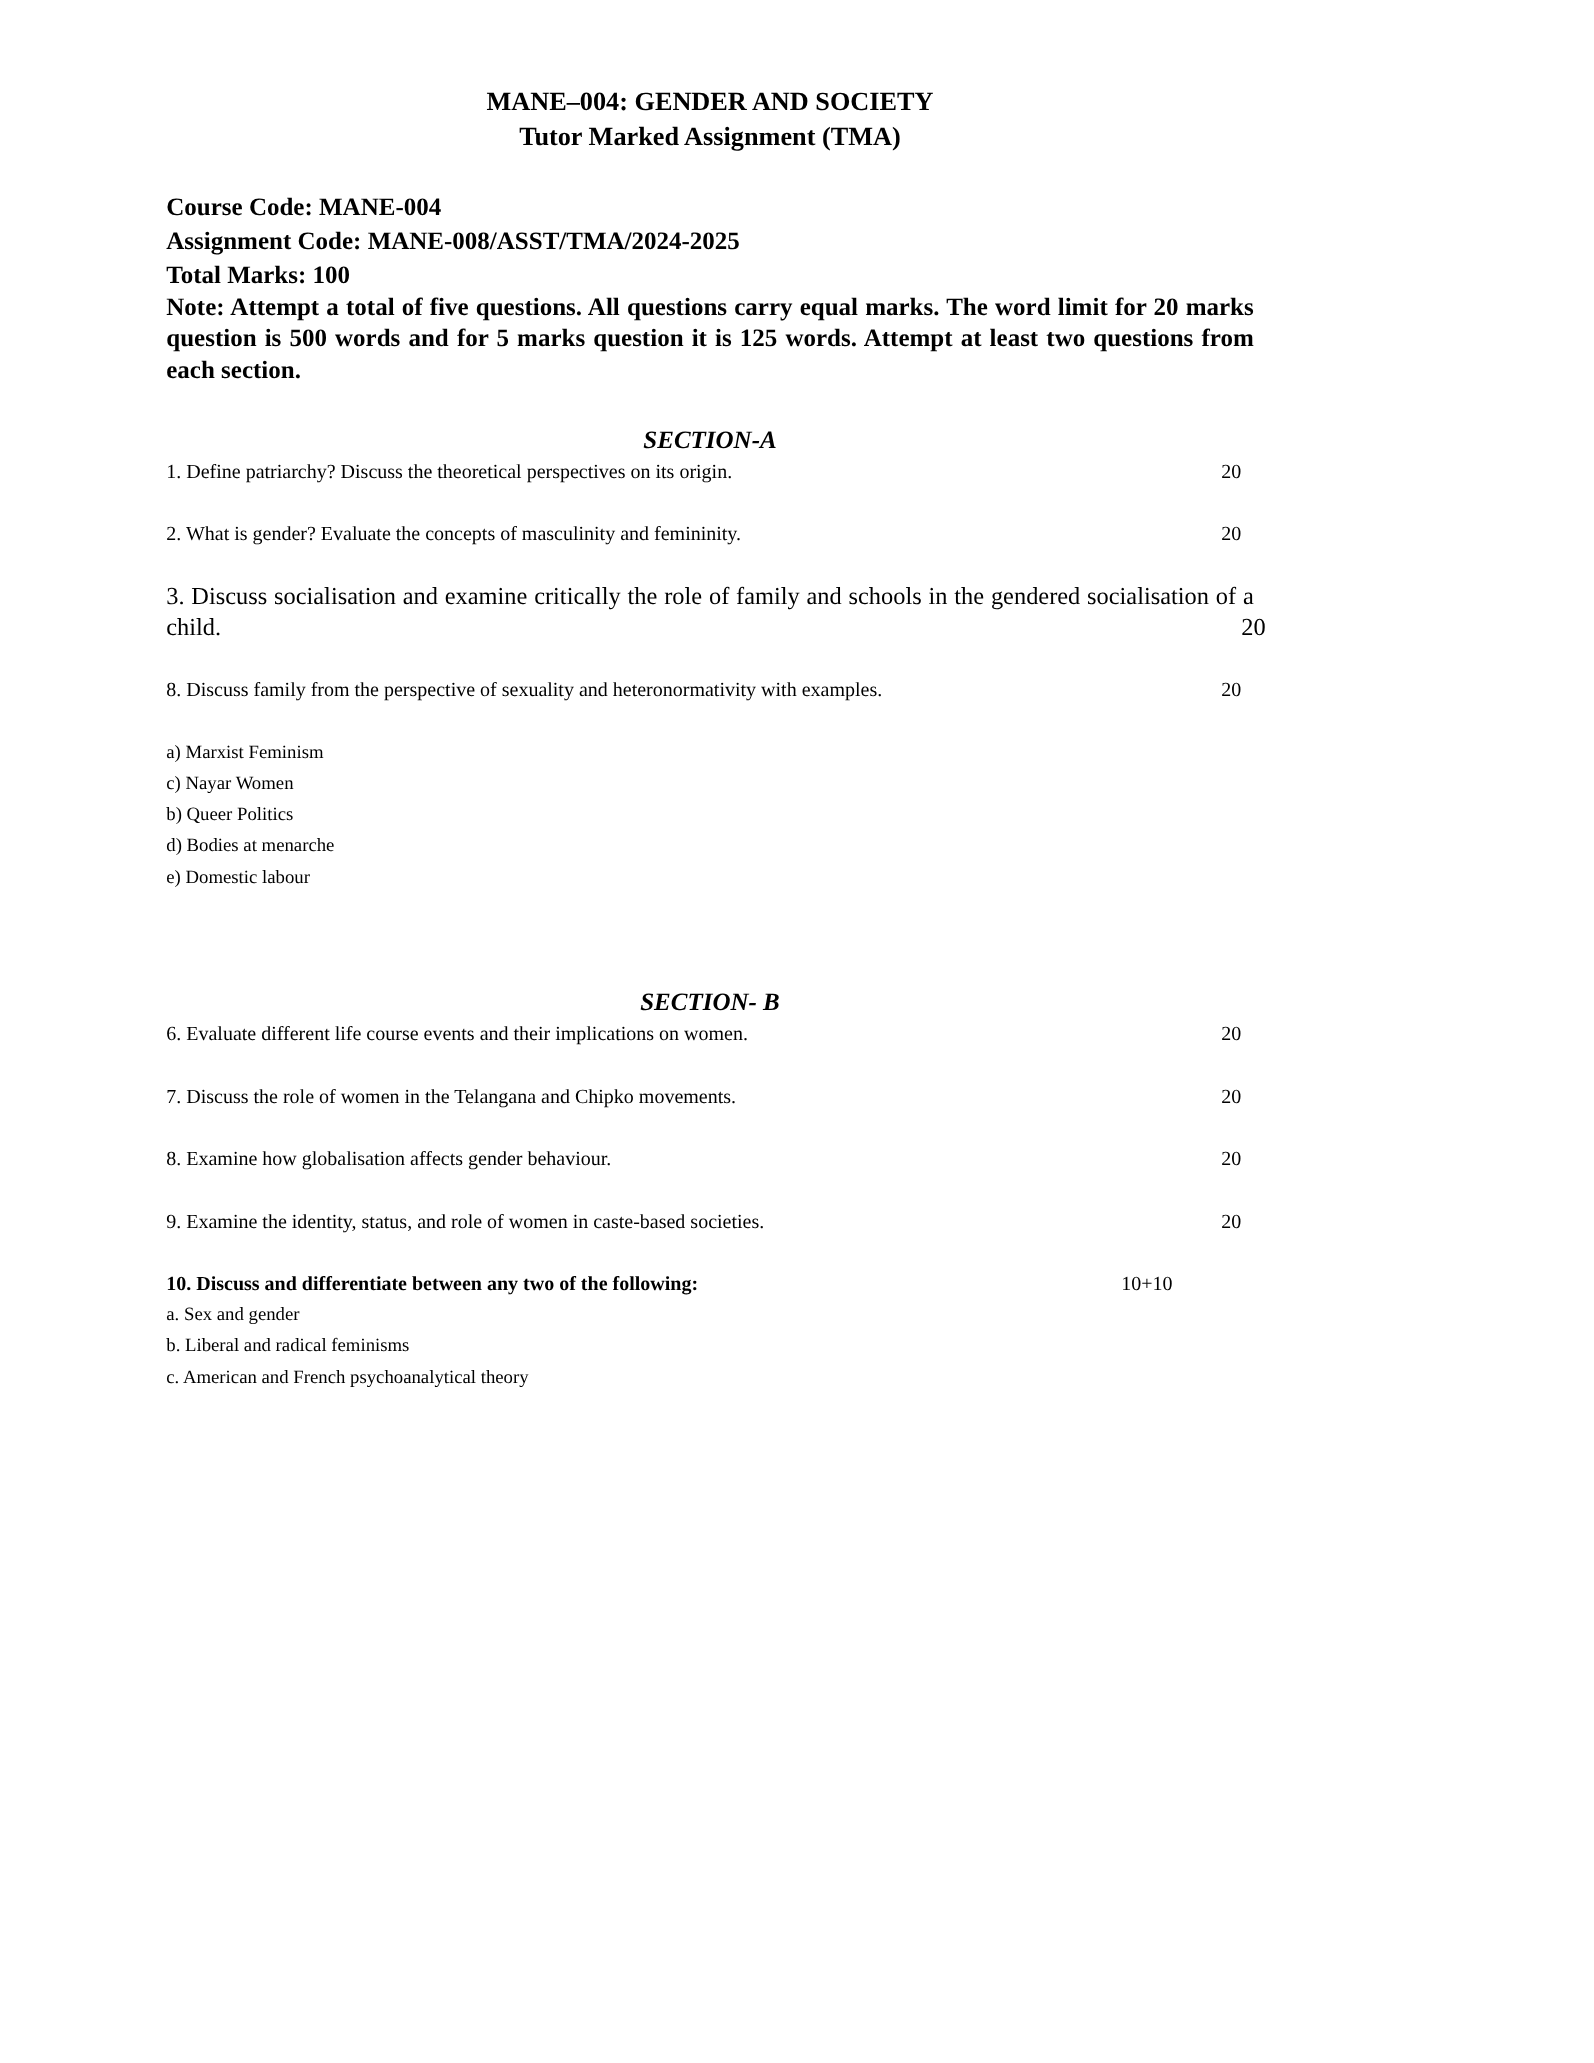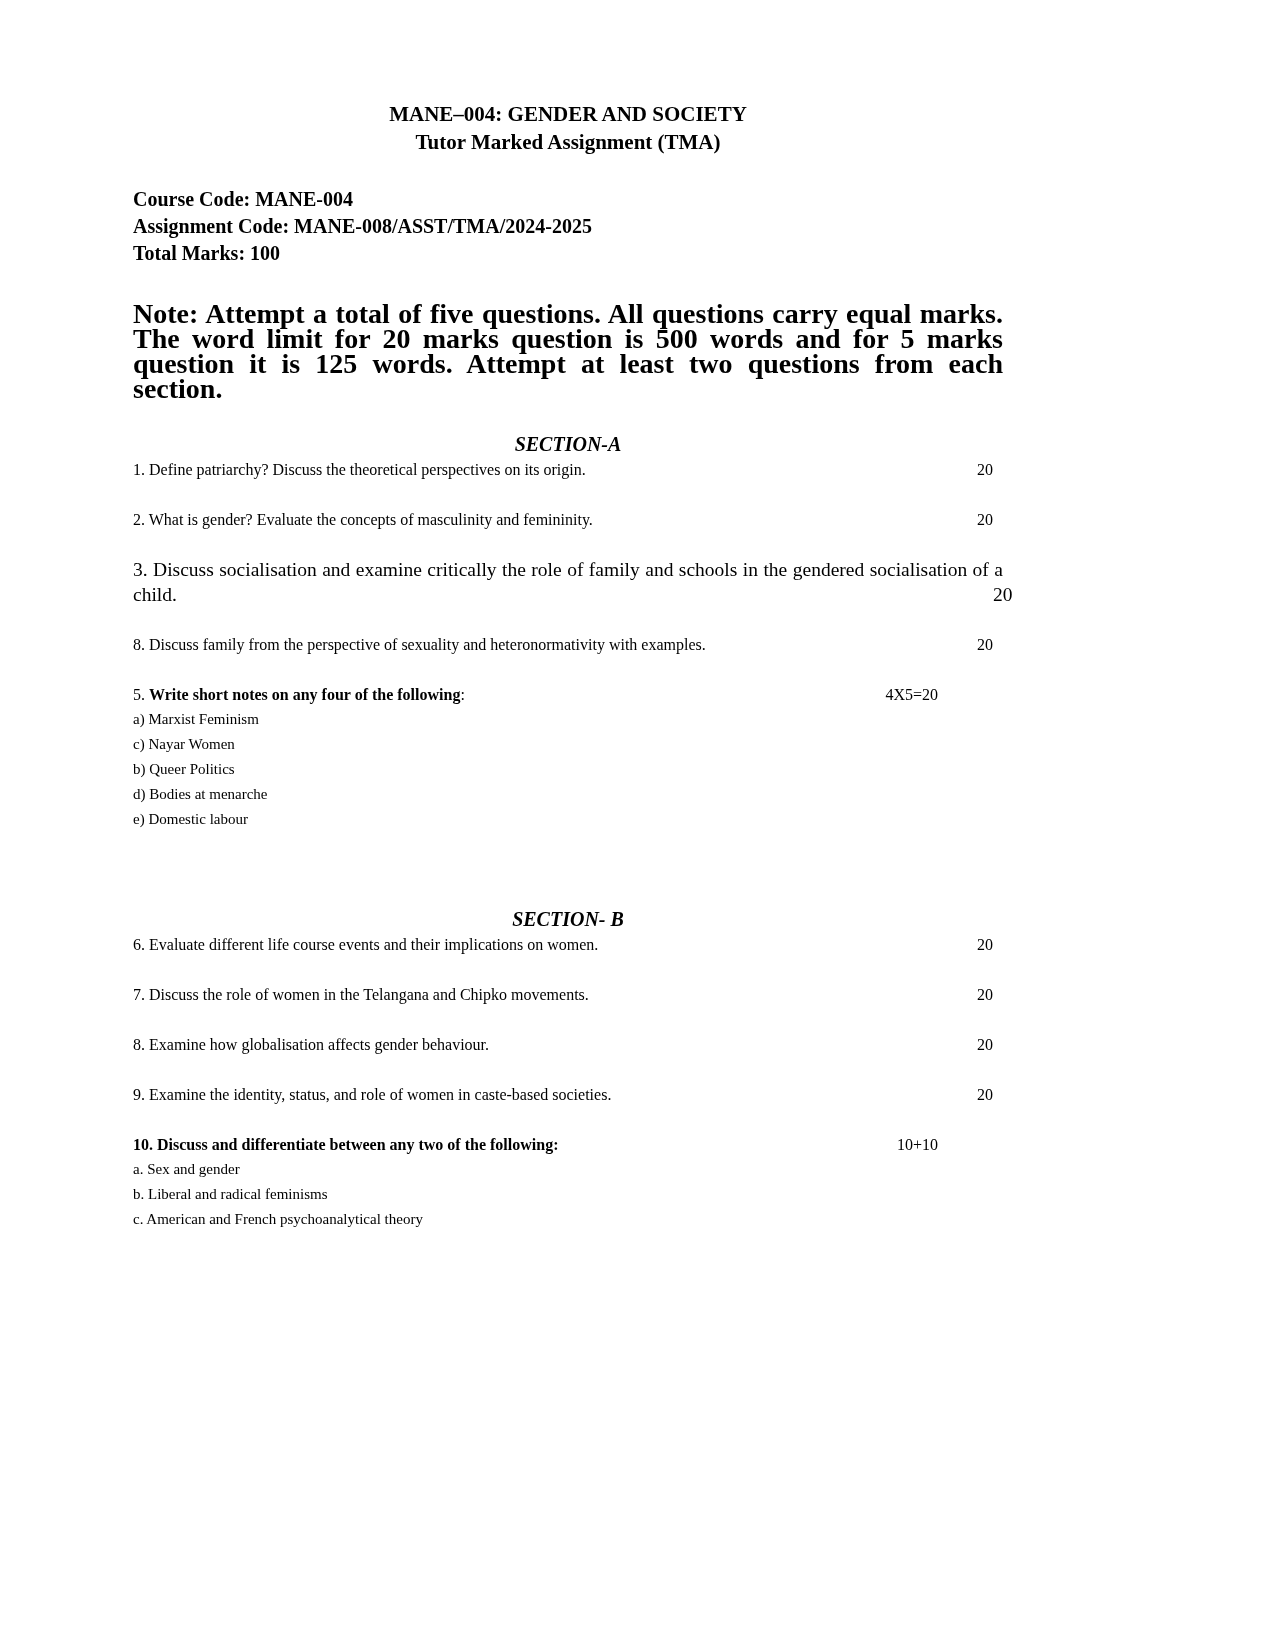--- a/index.html
+++ b/index.html
@@ -11,40 +11,39 @@
     width: 1275px;
     height: 1650px;
     font-family: "Liberation Serif", "DejaVu Serif", serif;
     color: #000000;
     overflow: hidden;
   }
   .page {
     box-sizing: border-box;
     width: 1158px;
     height: 1650px;
-    padding: 100px 155px 0 133px;
+    padding: 67px 155px 0 133px;
     border-radius: 25px;
   }
   .title-block {
     text-align: center;
     font-weight: bold;
     font-size: 21px;
     line-height: 28px;
   }
   .meta-block {
     margin-top: 30px;
     text-align: left;
     font-weight: bold;
     font-size: 20px;
     line-height: 27px;
   }
   .note {
-    margin-top: 34px;
     font-weight: bold;
-    font-size: 28px;
+    font-size: 20px;
     line-height: 25px;
     text-align: justify;
   }
   .section-heading {
     margin-top: 30px;
     text-align: center;
     font-weight: bold;
     font-size: 20px;
     line-height: 26px;
     font-style: italic;
@@ -136,24 +135,20 @@
   <div class="q-para">
     <span>3. Discuss socialisation and examine critically the role of family and schools in the gendered socialisation of a child.</span>
     <span class="mark-abs">20</span>
   </div>
 
   <div class="q-row">
     <span class="q-text">8. Discuss family from the perspective of sexuality and heteronormativity with examples.</span>
     <span class="mark">20</span>
   </div>
 
-  <div class="q-row no-gap">
-    <span class="q-text"><span class="plain">5. </span><b>Write short notes on any four of the following</b><span class="plain">:</span></span>
-    <span class="mark shift">4X5=20</span>
-  </div>
 
   <div class="options">
     <div class="opt">a) Marxist Feminism</div>
     <div class="opt">c) Nayar Women</div>
     <div class="opt">b) Queer Politics</div>
     <div class="opt">d) Bodies at menarche</div>
     <div class="opt">e) Domestic labour</div>
   </div>
 
   <div class="section-heading second">SECTION- B</div>

